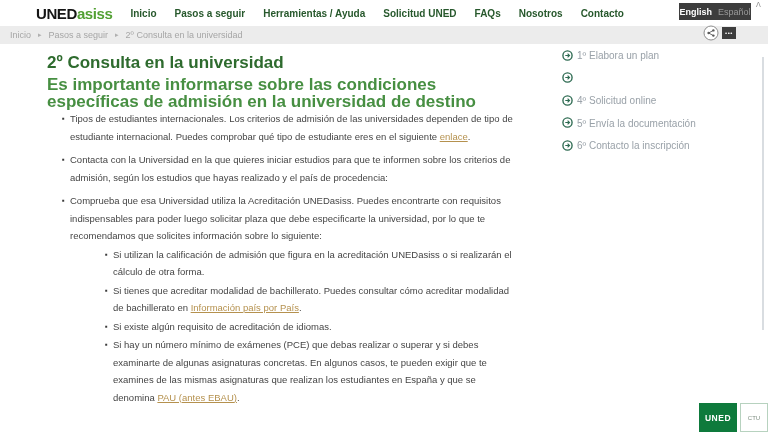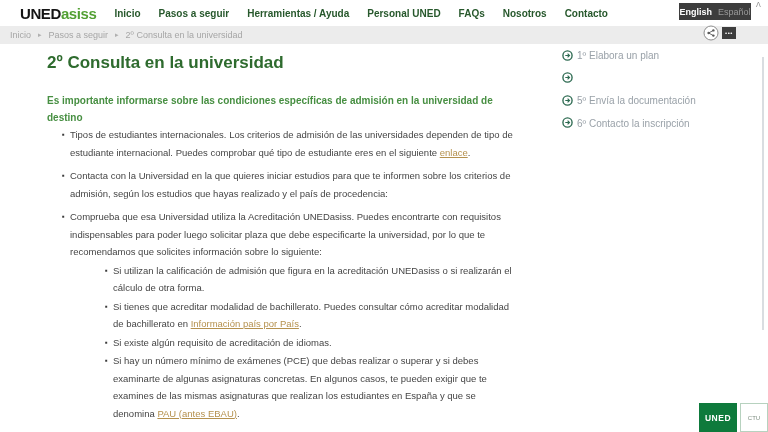--- a/index.html
+++ b/index.html
@@ -1,21 +1,21 @@
 <!DOCTYPE html>
 <html><head>
 <meta charset="utf-8">
 <style>
   html,body{margin:0;padding:0;}
   body{width:768px;height:432px;overflow:hidden;background:#ffffff;
        font-family:"Liberation Sans", sans-serif;position:relative;}
   .page{position:absolute;inset:0;background:#fff;}
 
   
-  .topbar{position:absolute;top:0;left:0;right:0;height:26px;background:#fff;
+  .topbar{position:absolute;top:0;left:16px;right:0;height:26px;background:#fff;
           display:flex;align-items:center;padding-left:20px;z-index:3;}
   .logo{font-size:15px;margin-right:18px;letter-spacing:-0.4px;cursor:pointer;white-space:nowrap;}
   .logo .uned{color:#151515;font-weight:800;}
   .logo .asiss{color:#52a033;font-weight:600;}
   .nav{display:flex;gap:18px;font-size:10px;font-weight:700;color:#27582c;white-space:nowrap;}
   .nav span{cursor:pointer;}
 
   .lang-box{position:absolute;top:3px;left:679px;width:72px;height:17px;background:#3d3d3d;
             display:flex;align-items:center;justify-content:center;gap:6px;font-size:9px;z-index:4;}
   .lang-en{color:#ffffff;font-weight:700;cursor:pointer;}
@@ -29,21 +29,21 @@
   .breadcrumb-bar .crumb{cursor:pointer;}
 
   .share-row{position:absolute;top:25px;left:703px;display:flex;align-items:center;gap:3px;z-index:6;}
   .share-ic{width:16px;height:16px;display:inline-block;cursor:pointer;}
   .more-box{width:14px;height:12px;background:#3d3d3d;color:#fff;font-size:6px;line-height:12px;
             text-align:center;letter-spacing:0.5px;cursor:pointer;}
 
   
   .main{position:absolute;left:47px;top:47px;width:486px;z-index:1;}
   .title{font-size:17px;color:#2e6b2e;font-weight:700;margin:6px 0 0;}
-  .subtitle{font-size:10px;color:#478f42;font-weight:700;margin:20px 0 0;width:452px;line-height:16.5px;}
+  .subtitle{font-size:17px;color:#478f42;font-weight:700;margin:4px 0 0;width:452px;line-height:16.5px;}
   .content{font-size:9.5px;color:#454545;line-height:17.5px;width:472px;}
   ul.blist{list-style:none;margin:0;padding:0;}
   ul.blist li{padding-left:23px;position:relative;}
   ul.blist.l0 > li{margin-bottom:6px;}
   ul.blist li::before{content:"▪";position:absolute;left:15px;top:0;font-size:8px;color:#3a3a3a;}
   ul.blist ul.blist{margin:1px 0 0 20px;}
   ul.blist ul.blist li{margin-bottom:1px;}
   .link{color:#b5914e;text-decoration:underline;cursor:pointer;}
 
   
@@ -68,21 +68,21 @@
 <div class="page">
 
   <div class="topbar">
     <div class="logo">
       <span class="uned">UNED</span><span class="asiss">asiss</span>
     </div>
     <nav class="nav">
         <span>Inicio</span>
         <span>Pasos a seguir</span>
         <span>Herramientas / Ayuda</span>
-        <span>Personal UNED</span>
+        <span>Solicitud UNED</span>
         <span>FAQs</span>
         <span>Nosotros</span>
         <span>Contacto</span>
       </nav>
   </div>
 
   <div class="lang-box">
     <span class="lang-en">English</span>
     <span class="lang-es">Español</span>
   </div>
@@ -131,20 +131,24 @@
             <circle cx="6" cy="6" r="5" fill="none" stroke="#2e6b52" stroke-width="1.5"></circle>
             <path d="M3.6 6 H8 M6.1 3.9 L8.2 6 L6.1 8.1" fill="none" stroke="#2e6b52" stroke-width="1.2"></path>
           </svg></span><span>1º Elabora un plan</span></li>
       <li><span class="sb-icon"><svg width="11" height="11" viewBox="0 0 12 12">
             <circle cx="6" cy="6" r="5" fill="none" stroke="#2e6b52" stroke-width="1.5"></circle>
             <path d="M3.6 6 H8 M6.1 3.9 L8.2 6 L6.1 8.1" fill="none" stroke="#2e6b52" stroke-width="1.2"></path>
           </svg></span></li>
       <li><span class="sb-icon"><svg width="11" height="11" viewBox="0 0 12 12">
             <circle cx="6" cy="6" r="5" fill="none" stroke="#2e6b52" stroke-width="1.5"></circle>
             <path d="M3.6 6 H8 M6.1 3.9 L8.2 6 L6.1 8.1" fill="none" stroke="#2e6b52" stroke-width="1.2"></path>
+          </svg></span><span>4º Solicitud online</span></li>
+      <li><span class="sb-icon"><svg width="11" height="11" viewBox="0 0 12 12">
+            <circle cx="6" cy="6" r="5" fill="none" stroke="#2e6b52" stroke-width="1.5"></circle>
+            <path d="M3.6 6 H8 M6.1 3.9 L8.2 6 L6.1 8.1" fill="none" stroke="#2e6b52" stroke-width="1.2"></path>
           </svg></span><span>5º Envía la documentación</span></li>
       <li><span class="sb-icon"><svg width="11" height="11" viewBox="0 0 12 12">
             <circle cx="6" cy="6" r="5" fill="none" stroke="#2e6b52" stroke-width="1.5"></circle>
             <path d="M3.6 6 H8 M6.1 3.9 L8.2 6 L6.1 8.1" fill="none" stroke="#2e6b52" stroke-width="1.2"></path>
           </svg></span><span>6º Contacto la inscripción</span></li>
     </ul>
 
   <div class="badge-uned">UNED</div>
   <div class="badge-ctu">CTU</div>
   <div class="scroll-thumb"></div>

